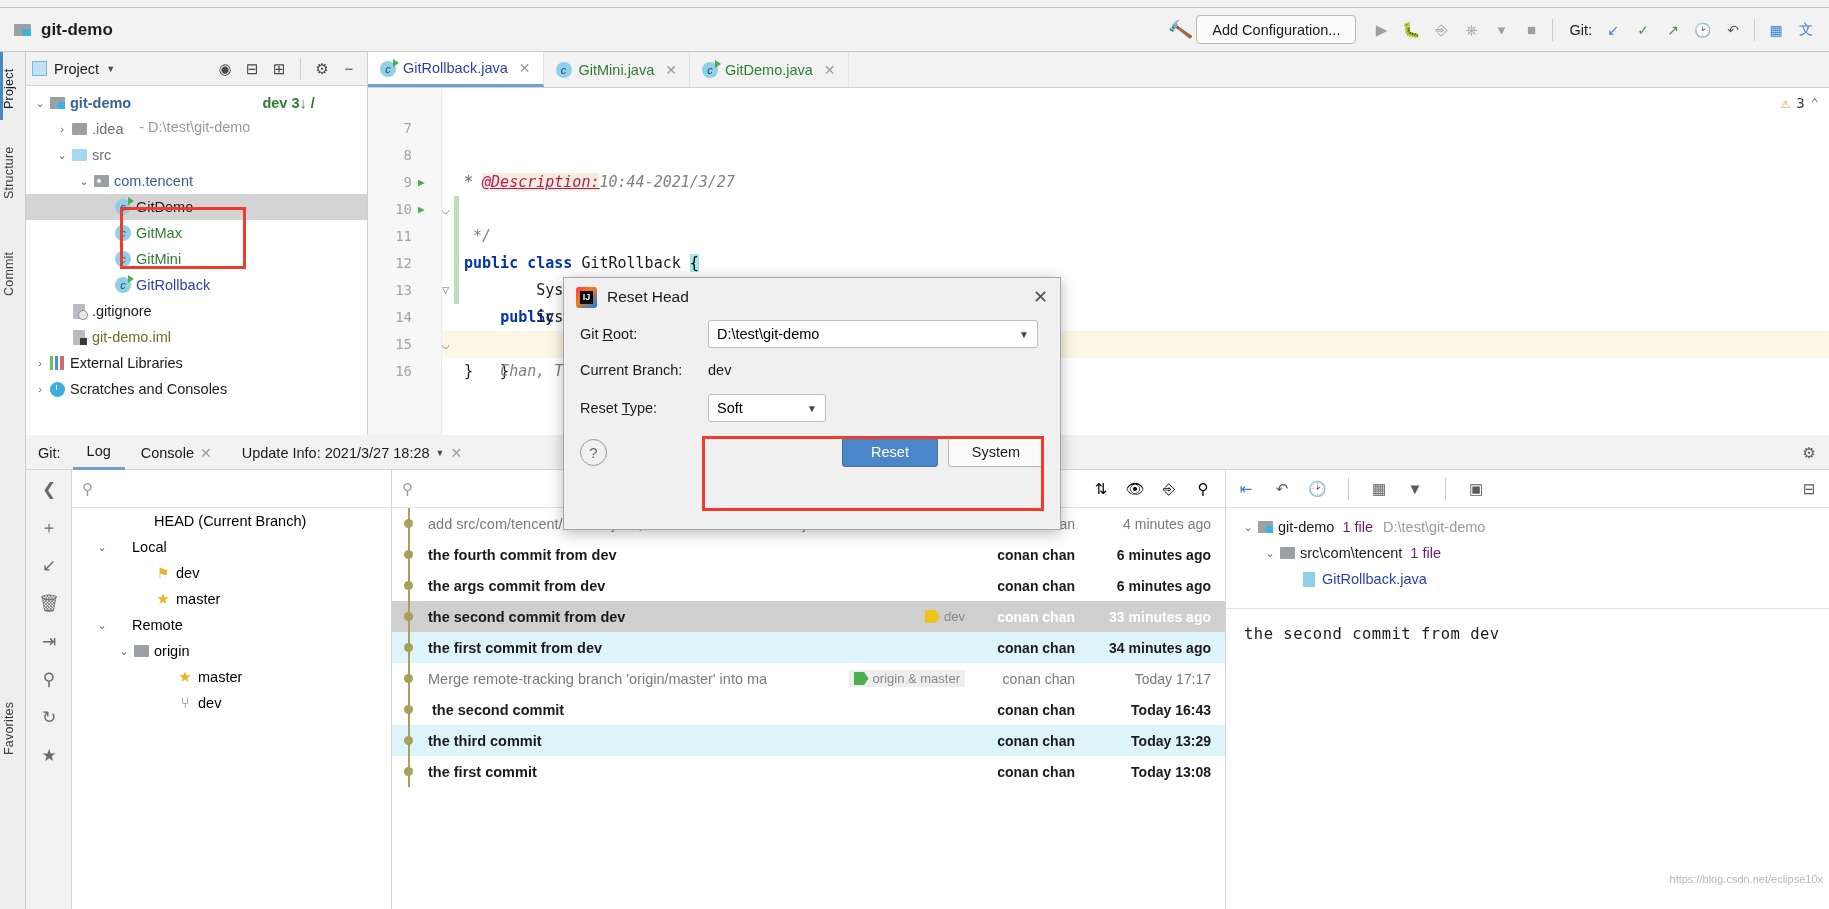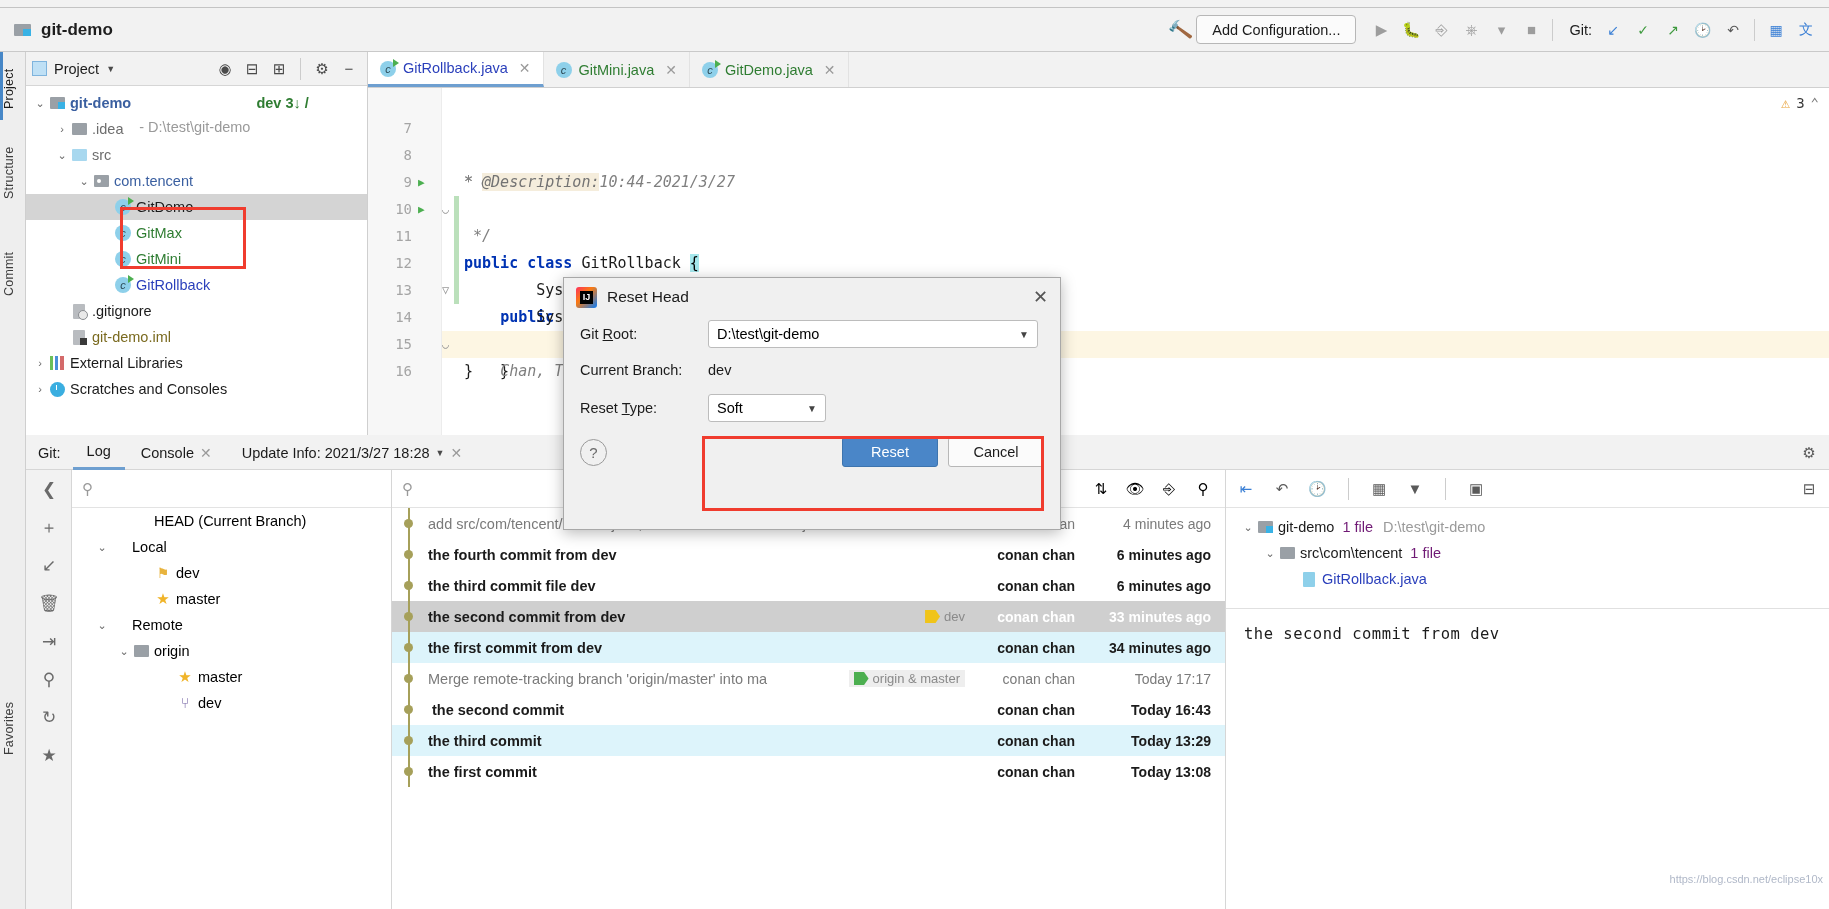--- a/index.html
+++ b/index.html
@@ -85,21 +85,21 @@
   .folder.proj:after{ content:''; position:absolute; left:8px; top:5px; width:7px; height:7px; background:#39b2e5; }
   .cls { width:16px; height:16px; border-radius:50%; background:#8ed0ea; color:#2c4a56; font-size:11px;
          display:inline-flex; align-items:center; justify-content:center; font-style:italic; position:relative;}
   .cls.run:after{ content:''; position:absolute; right:-3px; top:-2px; width:0;height:0;
                   border-left:6px solid #4caf50; border-top:4px solid transparent; border-bottom:4px solid transparent;}
   .fileico { width:12px; height:15px; background:#b9bcc0; display:inline-block; position:relative; border-radius:1px;}
   .fileico.gi:after{content:'';position:absolute;right:-3px;bottom:-1px;width:8px;height:8px;border:1.5px solid #8a8d91;border-radius:50%;background:#e9e9e9;}
   .fileico.iml:after{content:'';position:absolute;right:-2px;bottom:0;width:7px;height:7px;background:#3a3a3a;}
   .lbl-proj { font-weight:bold; color:#3a5fa0; }
   .lbl-path { color:#9a9a9a; margin-left:8px;margin-top:48px; }
-  .lbl-branch { color:#2f7d32; font-weight:bold; margin-left:6px; }
+  .lbl-branch { color:#2f7d32; font-weight:bold; margin-left:12px; }
   .lbl-dir { color:#6d6d6d; }
   .lbl-pkg { color:#3a5fa0; }
   .lbl-blue { color:#2a3fbb; }
   .lbl-green { color:#2f7d32; }
   .lbl-olive { color:#7a6a1f; }
   .lbl-black { color:#1b1b1b; }
   .libico { display:inline-block; width:14px; height:14px; background:
       linear-gradient(90deg,#6bbf59 0 3px,transparent 3px 5px,#4a8fd8 5px 8px,transparent 8px 10px,#d46a6a 10px 13px); }
   .clockico { width:15px;height:15px;border-radius:50%;background:#3aaee0;position:relative;display:inline-block;}
   .clockico:after{content:'';position:absolute;left:6px;top:3px;width:1.5px;height:5px;background:#fff;}
@@ -119,21 +119,21 @@
 
   .codearea { position:absolute; left:0; top:36px; right:0; bottom:0; background:#ffffff;
               font-family:"DejaVu Sans Mono","Liberation Mono", monospace; font-size:15px; }
   .gutter { position:absolute; left:0; top:0; width:74px; height:100%; background:#f7f7f7; border-right:1px solid #ececec;}
   .codeline { position:absolute; left:0; height:27px; line-height:27px; white-space:pre; }
   .lnum { position:absolute; width:44px; text-align:right; color:#a5a5a5; font-size:14px; }
   .gmark { position:absolute; left:52px; color:#4caf50; font-size:11px; }
   .gfold { position:absolute; left:74px; color:#9a9a9a; font-size:12px; }
   .ctext { position:absolute; left:96px; }
   .c-cmt { color:#7f7f7f; font-style:italic; }
-  .c-tag { color:#737373; font-style:italic; background:#f5eddc; }
+  .c-tag { color:#be185d; font-style:italic; text-decoration:underline; background:#f5eddc; }
   .c-kw { color:#0033b3; font-weight:600; }
   .c-cls { color:#1b1b1b; }
   .c-str { color:#067d17; }
   .c-fld { color:#871094; font-style:italic; }
   .c-plain { color:#1b1b1b; }
   .brace-hl { background:#a5e7ec; }
   .warnline { position:absolute; left:74px; right:0; height:27px; background:#fdf6e3; }
   .gline-green { position:absolute; left:86px; width:5px; background:#bbe0bb; }
 
   .inspect { position:absolute; right:10px; top:6px; display:flex; align-items:center; gap:6px; font-size:14px; color:#3a3a3a;}
@@ -560,21 +560,21 @@
           <div class="crow">
             <span class="graphline" style="top: 0px; height: 31px;"></span>
             <span class="graphdot" style="top: 11px;"></span>
             <span class="cmsg" style="margin-left: 28px;">the fourth  commit from dev</span>
             <span class="cauthor">conan chan</span>
             <span class="cdate">6 minutes ago</span>
           </div>
           <div class="crow">
             <span class="graphline" style="top: 0px; height: 31px;"></span>
             <span class="graphdot" style="top: 11px;"></span>
-            <span class="cmsg" style="margin-left: 28px;">the third  commit file dev</span>
+            <span class="cmsg" style="margin-left: 28px;">the args  commit from dev</span>
             <span class="cauthor">conan chan</span>
             <span class="cdate">6 minutes ago</span>
           </div>
           <div class="crow sel-gray">
             <span class="graphline" style="top: 0px; height: 31px;"></span>
             <span class="graphdot" style="top: 11px;"></span>
             <span class="cmsg" style="margin-left: 28px;">the second  commit from dev</span>
             <span class="branchtag" style="right: 260px;">
               <span class="tagglyph" style="background:#f0c419;clip-path:polygon(0 0,70% 0,100% 50%,70% 100%,0 100%);"></span>
               <span>dev</span>
@@ -693,19 +693,19 @@
         <span class="flabel">Reset <u>T</u>ype:</span>
         <span class="combo small">
           <span>Soft</span>
           <span class="arrow">▼</span>
         </span>
       </div>
       <div class="frow" style="height:48px;">
         <span class="help-circle">?</span>
         <span style="margin-left:auto;"></span>
         <span class="btn primary" style="width:96px;margin-right:10px;">Reset</span>
-        <span class="btn" style="width:96px;">Cancel</span>
+        <span class="btn" style="width:96px;">System</span>
       </div>
       <div class="dlg-red"></div>
     </div>
   </div>
 
 </div>
 
 </body></html>

